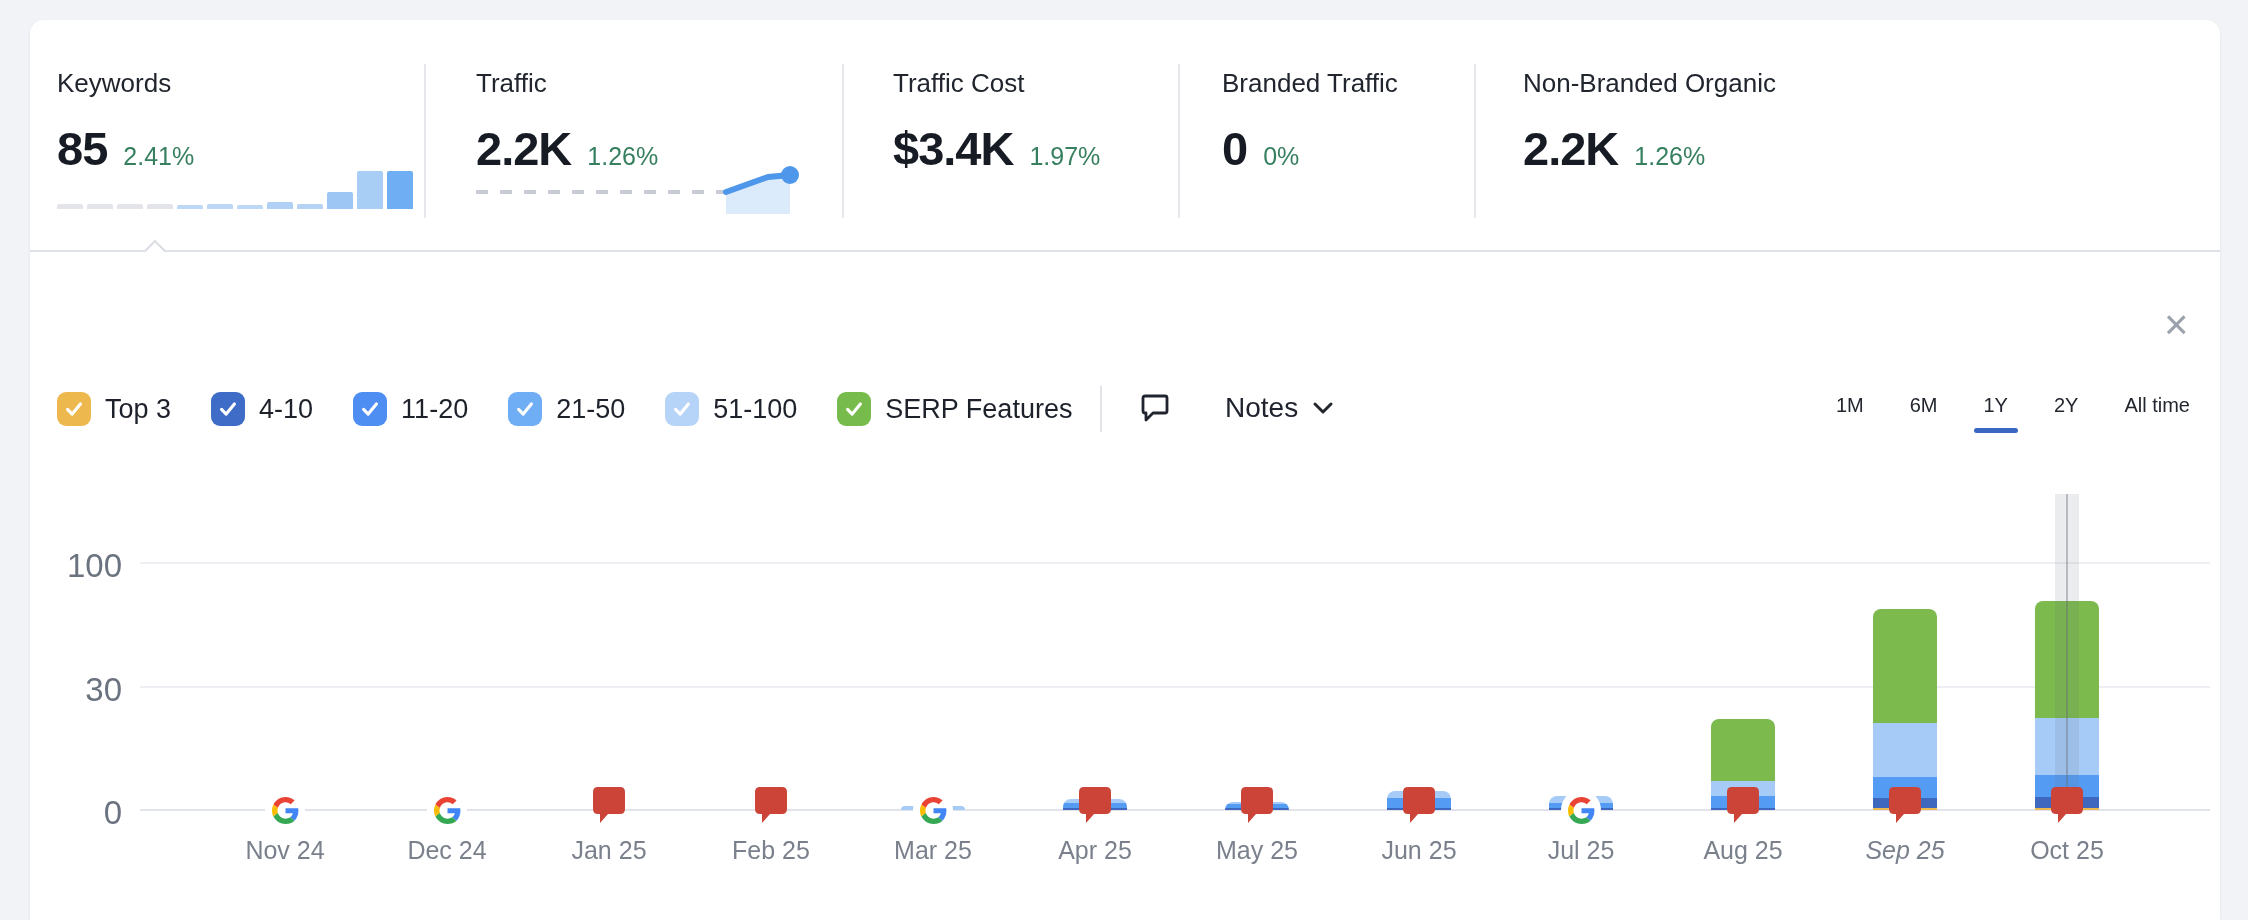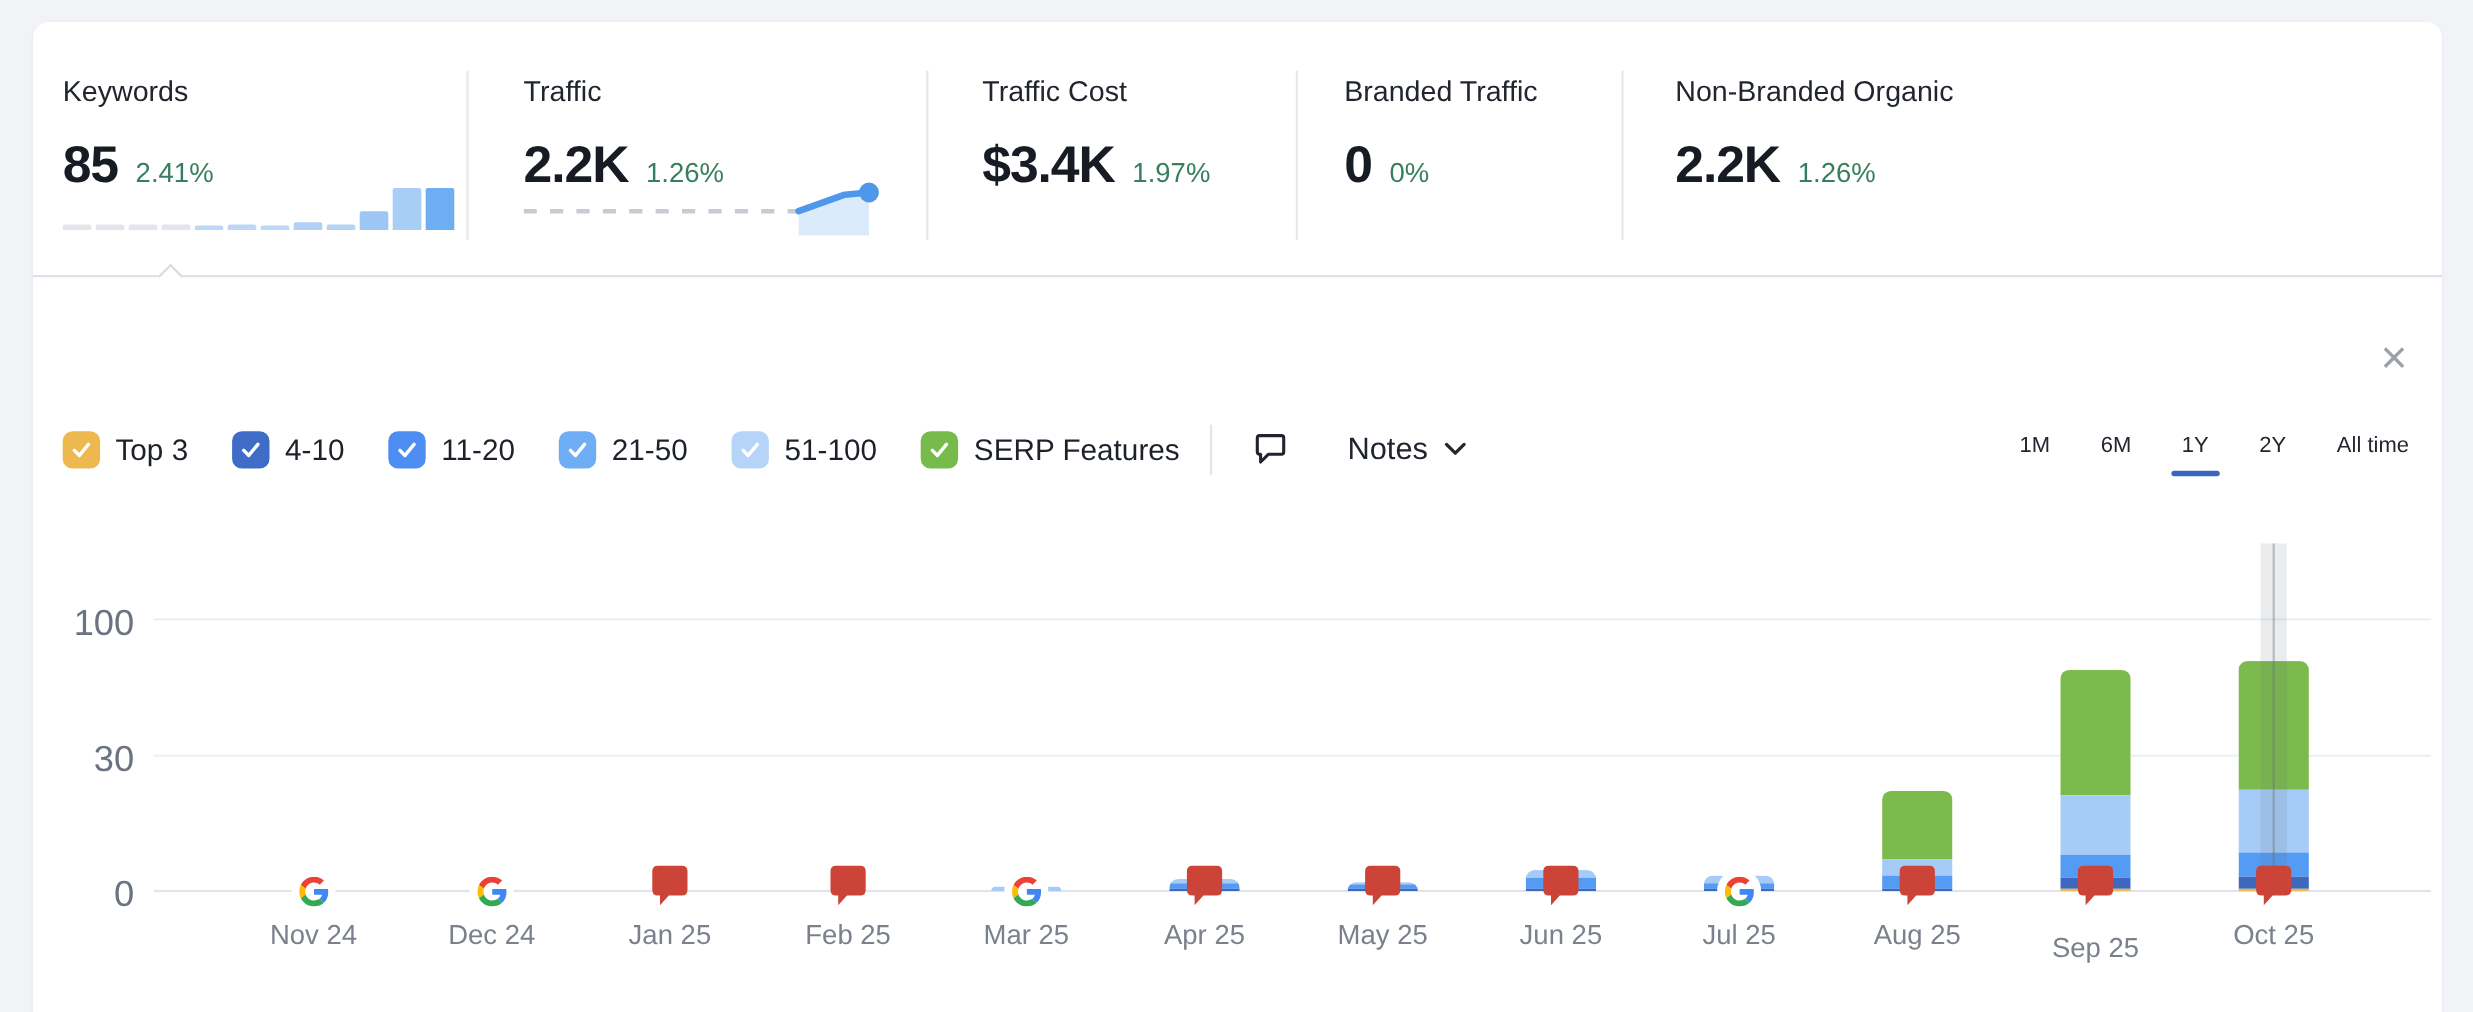--- a/index.html
+++ b/index.html
@@ -293,21 +293,21 @@
       <div class="bar" style="left: 1843px; top: 129px; height: 201px;">
         <div style="height: 114px; background: rgb(124, 186, 77);"></div>
         <div style="height: 54px; background: rgb(166, 203, 247);"></div>
         <div style="height: 21px; background: rgb(84, 155, 244);"></div>
         <div style="height: 10px; background: rgb(62, 104, 190);"></div>
         <div style="height: 2px; background: rgb(237, 185, 79);"></div>
       </div>
       <div class="flag" style="left: 1858px; top: 306px;"><svg width="34" height="38" viewBox="0 0 34 38">
           <path d="M6 1 H28 Q33 1 33 6 V23 Q33 28 28 28 H16 L8 37 V28 H6 Q1 28 1 23 V6 Q1 1 6 1 Z" fill="#CB4437"></path>
         </svg></div>
-      <div class="xtick" style="left: 1805px; top: 368px;">Sep 25</div>
+      <div class="xtick" style="left: 1805px; top: 356px; font-style: italic;">Sep 25</div>
       <div class="bar" style="left: 2005px; top: 121px; height: 209px;">
         <div style="height: 117px; background: rgb(124, 186, 77);"></div>
         <div style="height: 57px; background: rgb(166, 203, 247);"></div>
         <div style="height: 22px; background: rgb(84, 155, 244);"></div>
         <div style="height: 11px; background: rgb(62, 104, 190);"></div>
         <div style="height: 2px; background: rgb(237, 185, 79);"></div>
       </div>
       <div class="hoverband" style="left: 2025px; top: 14px; width: 24px; height: 316px;"></div>
       <div class="hoverline" style="left: 2036px; top: 14px; height: 316px;"></div>
       <div class="flag" style="left: 2020px; top: 306px;"><svg width="34" height="38" viewBox="0 0 34 38">

